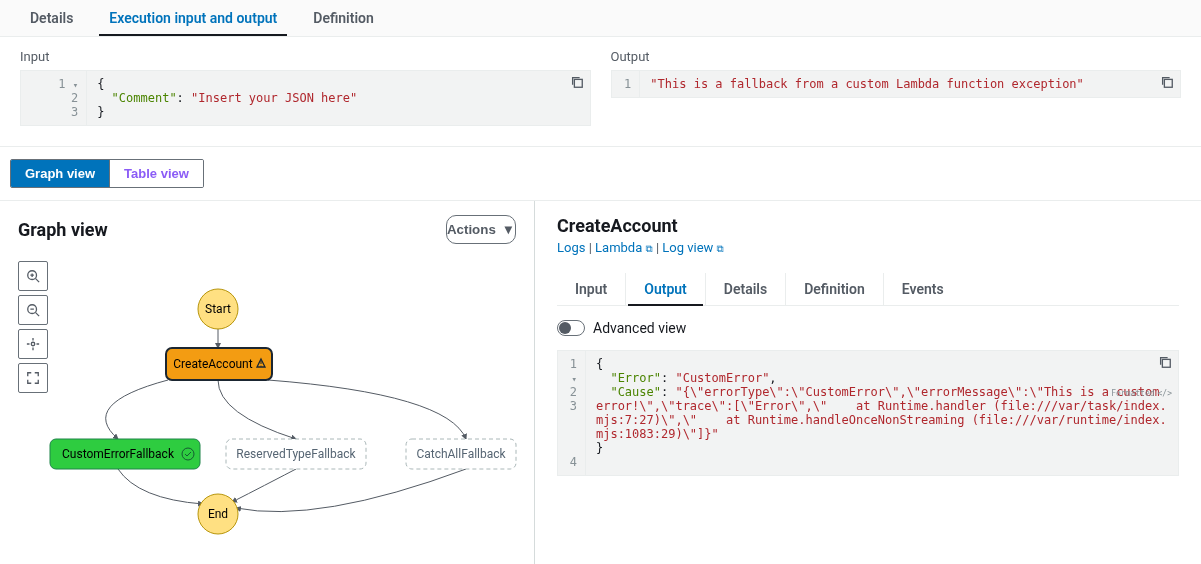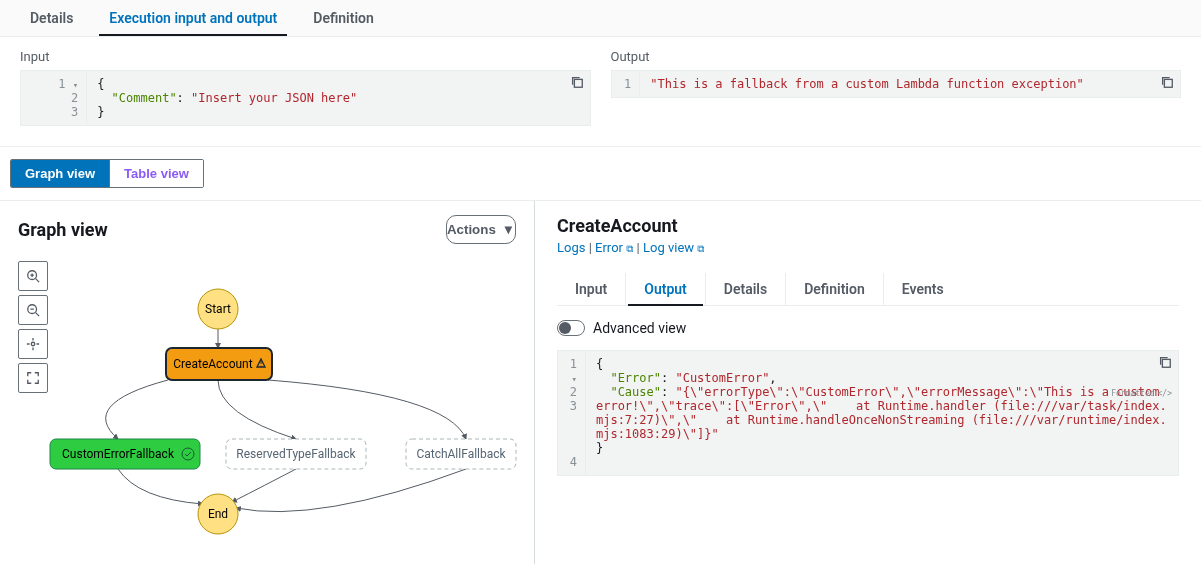--- a/index.html
+++ b/index.html
@@ -186,21 +186,21 @@
         <text x="200" y="244" text-anchor="middle" font-size="12">End</text>
       </svg>
     </div>
   </div>
 
   <div class="right-pane">
     <div class="right-title">CreateAccount</div>
     <div class="right-links">
       <a href="#">Logs</a>
       <span> | </span>
-      <a href="#"><span>Error</span> <span class="extlink">⧉</span></a>
+      <a href="#"><span>Lambda</span> <span class="extlink">⧉</span></a>
       <span> | </span>
       <a href="#"><span>Log view</span> <span class="extlink">⧉</span></a>
     </div>
 
     <div class="sub-tabs">
       <div class="sub-tab">Input</div>
       <div class="sub-tab active">Output</div>
       <div class="sub-tab">Details</div>
       <div class="sub-tab">Definition</div>
       <div class="sub-tab">Events</div>

